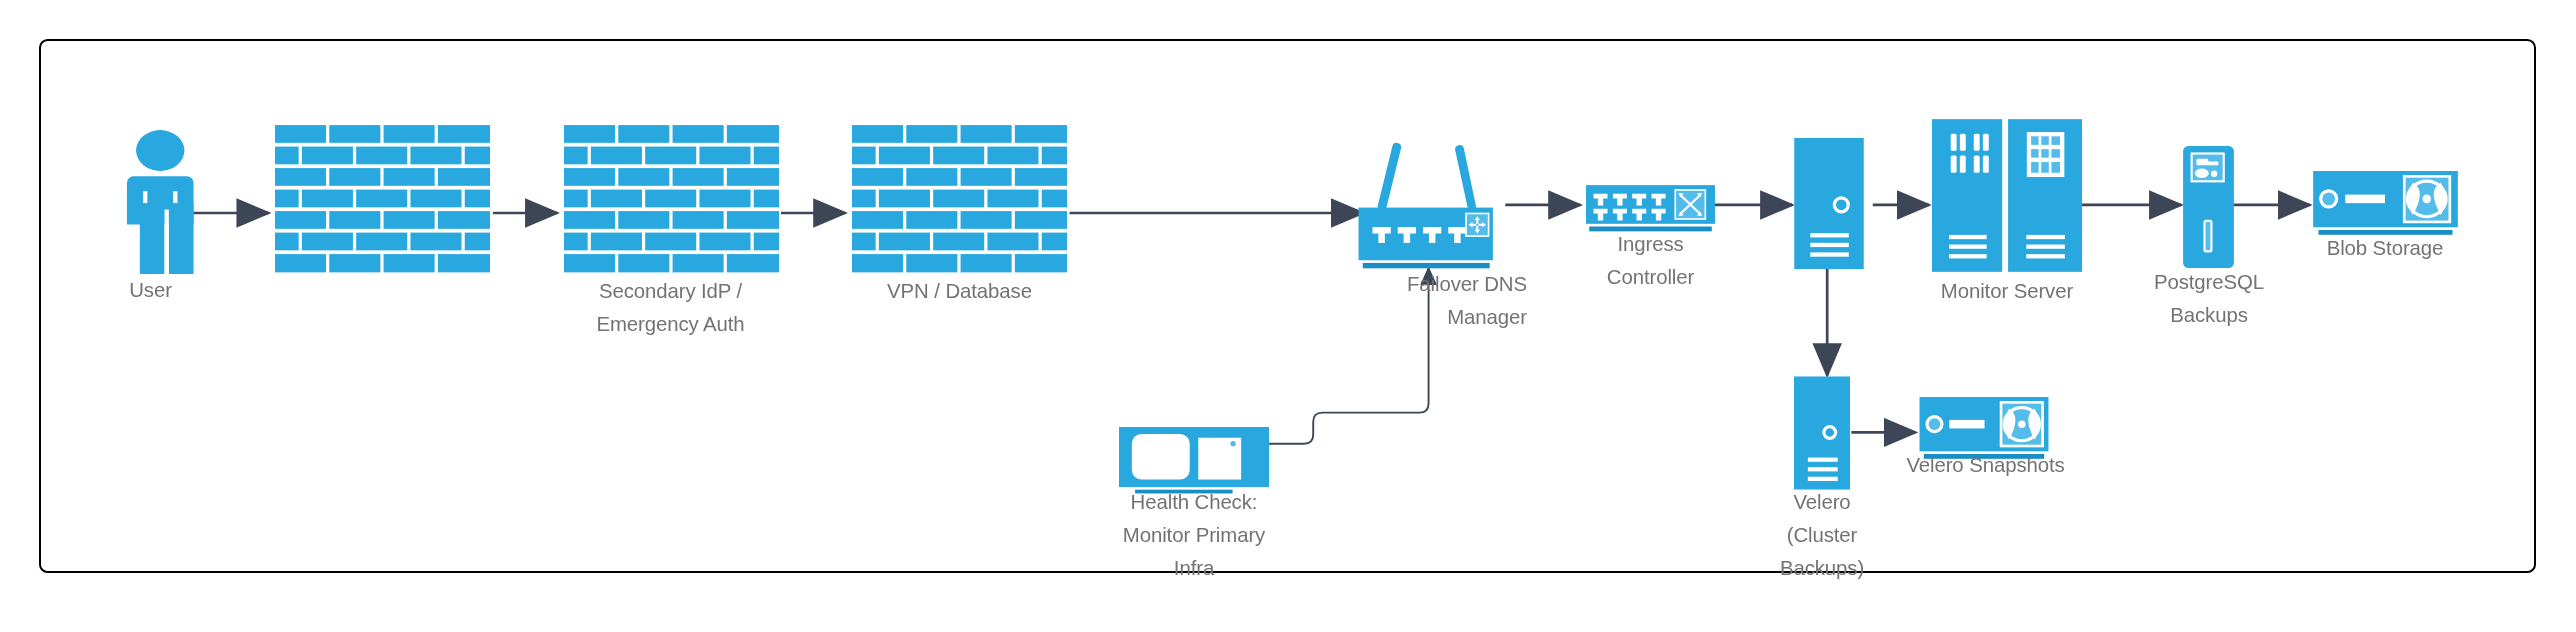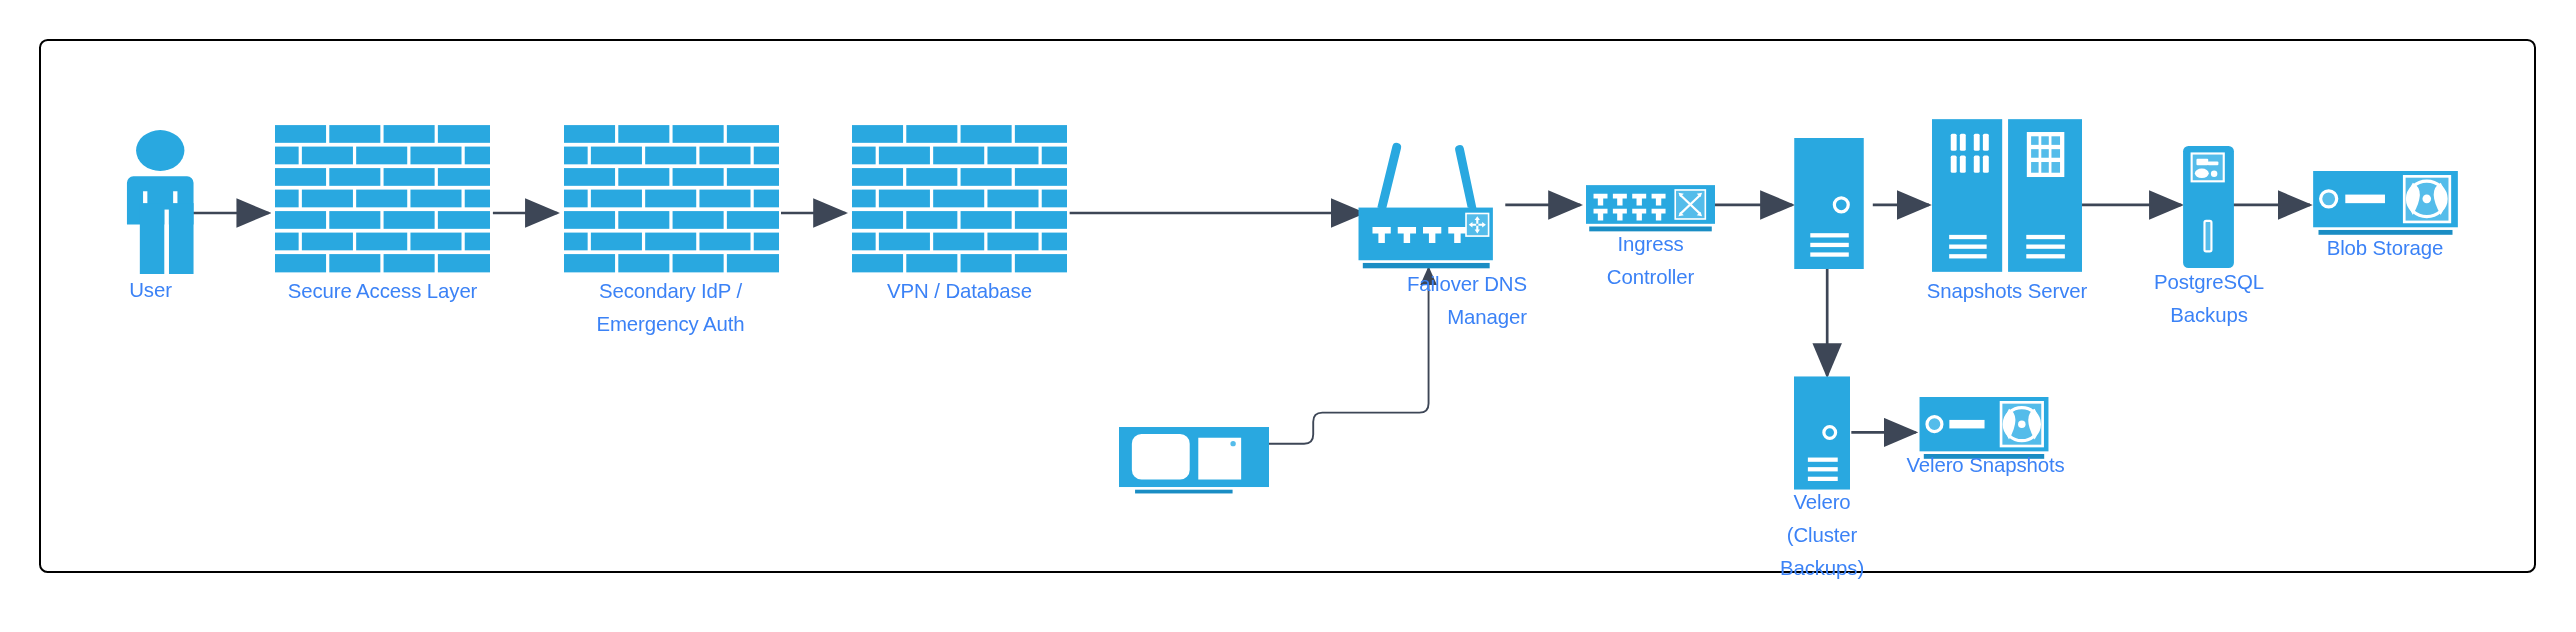--- a/index.html
+++ b/index.html
@@ -2,21 +2,21 @@
 <html style="font-size:8.6px"><head>
 <meta charset="utf-8">
 <style>
   html,body{margin:0;padding:0;background:#ffffff;}
   body{width:2576px;height:632px;position:relative;overflow:hidden;
        font-family:"Liberation Sans",sans-serif;}
   #stage{position:absolute;left:0;top:0;width:2576px;height:632px;background:#fff;}
   .boundary{position:absolute;left:39px;top:39px;width:2497px;height:534px;
             border:2.1px solid #000000;border-radius:8.6px;box-sizing:border-box;background:transparent;}
   .node{position:absolute;}
-  .label{position:absolute;text-align:center;color:#3b82f6;
+  .label{position:absolute;text-align:center;color:#737373;
          font-family:"Liberation Sans Narrow","Liberation Sans",sans-serif;
          font-size:20.4px;line-height:33px;white-space:pre-line;letter-spacing:-0.1px;}
   svg{display:block;overflow:visible;}
   #edges{position:absolute;left:0;top:0;width:2576px;height:632px;pointer-events:none;}
 </style>
 </head>
 <body>
 
 <div id="stage">
 
@@ -88,21 +88,20 @@
         <rect x="151" y="200" width="95" height="33"></rect>
           <rect x="252" y="200" width="95" height="33"></rect>
         <rect x="353" y="200" width="47" height="33"></rect>
         <rect x="0" y="240" width="95" height="34"></rect>
           <rect x="101" y="240" width="95" height="34"></rect>
         <rect x="202" y="240" width="95" height="34"></rect>
           <rect x="303" y="240" width="97" height="34"></rect>
       </g>
     </svg>
   </div>
-  <div class="label" style="left:243px;top:275px;width:279px;">Secure Access Layer</div>
 
   <div class="node" style="left:564px;top:125px;width:215px;height:148px;">
     <svg width="215" height="148" viewBox="0 0 400 275">
       <g fill="#29A8E0">
         <rect x="0" y="0" width="95" height="33"></rect>
           <rect x="101" y="0" width="95" height="33"></rect>
         <rect x="202" y="0" width="95" height="33"></rect>
           <rect x="303" y="0" width="97" height="33"></rect>
         <rect x="0" y="40" width="44" height="33"></rect>
           <rect x="50" y="40" width="95" height="33"></rect>
@@ -273,21 +272,21 @@
       <g fill="#ffffff">
         <rect x="32" y="216" width="70" height="8"></rect>
           <rect x="32" y="234" width="70" height="8"></rect>
           <rect x="32" y="252" width="70" height="8"></rect>
         <rect x="176" y="216" width="72" height="8"></rect>
           <rect x="176" y="234" width="72" height="8"></rect>
           <rect x="176" y="252" width="72" height="8"></rect>
       </g>
     </svg>
   </div>
-  <div class="label" style="left:1889px;top:275px;width:236px;">Snapshots Server</div>
+  <div class="label" style="left:1889px;top:275px;width:236px;">Monitor Server</div>
 
   <div class="node" style="left:2183px;top:146px;width:51px;height:122px;">
     <svg width="51" height="122" viewBox="0 0 95 228">
       <rect x="0" y="0" width="95" height="228" rx="10" fill="#29A8E0"></rect>
       <rect x="16" y="14" width="60" height="52" fill="#54BCEA" stroke="#ffffff" stroke-width="4"></rect>
       <g fill="#ffffff">
         <rect x="25" y="24" width="22" height="12" rx="2"></rect>
           <rect x="46" y="29" width="20" height="7" rx="2"></rect>
         <ellipse cx="35" cy="51" rx="13" ry="9"></ellipse>
           <circle cx="58" cy="52" r="6"></circle>
@@ -319,20 +318,23 @@
 
   <div class="node" style="left:1119px;top:427px;width:150px;height:67px;">
     <svg width="150" height="67" viewBox="0 0 280 125">
       <rect x="0" y="0" width="280" height="112" fill="#29A8E0"></rect>
       <rect x="24" y="13" width="108" height="85" rx="18" fill="#ffffff"></rect>
       <rect x="148" y="20" width="80" height="78" fill="#ffffff"></rect>
       <circle cx="213" cy="31" r="5" fill="#54BCEA"></circle>
       <rect x="30" y="117" width="182" height="7" fill="#1A8DC4"></rect>
     </svg>
   </div>
+  <div class="label" style="left:1076px;top:486px;width:236px;">Health Check:
+Monitor Primary
+Infra</div>
 
   <div class="node" style="left:1794px;top:376px;width:56px;height:114px;">
     <svg width="56" height="114" viewBox="0 0 105 212">
       <rect x="0" y="0" width="105" height="212" fill="#29A8E0"></rect>
       <circle cx="67" cy="105" r="11" fill="none" stroke="#ffffff" stroke-width="6"></circle>
       <g fill="#ffffff">
         <rect x="26" y="152" width="56" height="8"></rect>
         <rect x="26" y="170" width="56" height="8"></rect>
         <rect x="26" y="188" width="56" height="8"></rect>
       </g>

